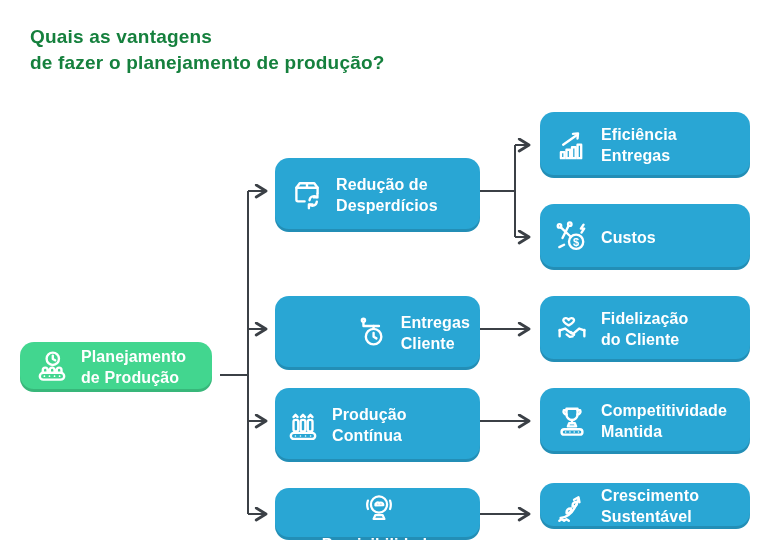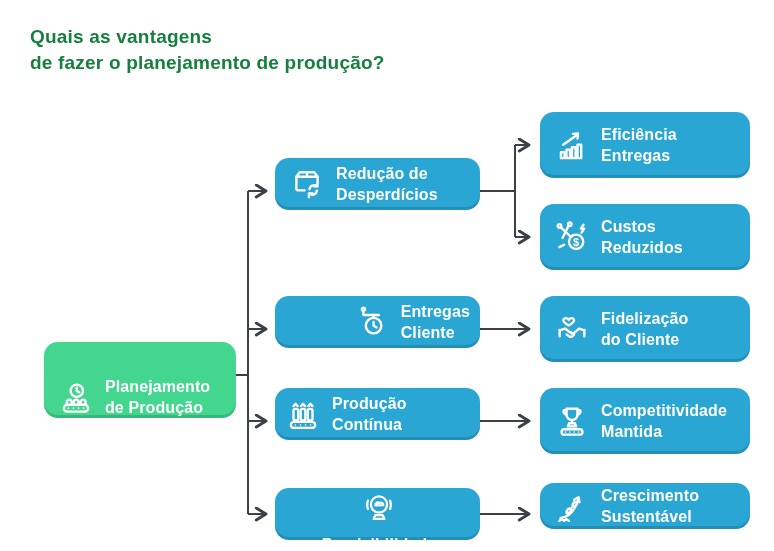--- a/index.html
+++ b/index.html
@@ -20,22 +20,22 @@
     box-shadow:inset 0 -3px 0 rgba(0,0,0,.14);
     box-sizing:border-box;
   }
   .node.green{background:#42d68f;}
   .node.blue{background:#29a6d4;}
   .node .icon{flex:0 0 auto;display:flex;align-items:center;}
   .node .icon svg{display:block;}
   .node .label{font-size:16px;line-height:21px;font-weight:600;letter-spacing:.1px;}
   .node .label span{display:block;}
   
-  #node-root{left:44px;top:342px;width:192px;height:76px;align-items:flex-end;}
-  .mid{left:275px;width:205px;height:52px;}
+  #node-root{left:20px;top:342px;width:192px;height:50px;}
+  .mid{left:275px;width:205px;height:74px;}
   #node-m1{top:158px;}
   #node-m2{top:296px;justify-content:flex-end;}
   #node-m3{top:388px;padding-left:9px;}
   #node-m4{top:488px;height:52px;flex-direction:column;}
   .right{left:540px;width:210px;height:66px;}
   #node-r1{top:112px;}
   #node-r2{top:204px;}
   #node-r3{top:296px;}
   #node-r4{top:388px;}
   #node-r5{top:483px;height:46px;}
@@ -205,21 +205,20 @@
           <circle cx="4.1" cy="5" r="1.1"></circle>
           <circle cx="10.6" cy="3.9" r="1.1"></circle>
           <path d="M19.3 4.2l-1.7 2.5h2.1L18 9.2"></path>
           <path d="M4 18.4l3-1.5"></path>
         </g>
         <text class="icf" x="14.6" y="17.4" font-size="7" font-family="Liberation Sans, sans-serif" font-weight="bold" text-anchor="middle">$</text>
       </svg>
     </span>
     <span class="label">
       <span>Custos</span>
-      <span>Reduzidos</span>
     </span>
   </div>
 
   <div class="node blue right" id="node-r4">
     <span class="icon">
       <svg width="38" height="38" viewBox="0 0 24 24">
         <g class="ic">
           <path d="M8.5 4.3h7v3.6a3.5 3.5 0 0 1-7 0z"></path>
           <path d="M8.5 5.2H6.8a1.9 1.9 0 0 0 1.8 2.7M15.5 5.2h1.7a1.9 1.9 0 0 1-1.8 2.7"></path>
           <path d="M12 11.4v2M10.2 13.4h3.6l.8 2h-5.2z"></path>

